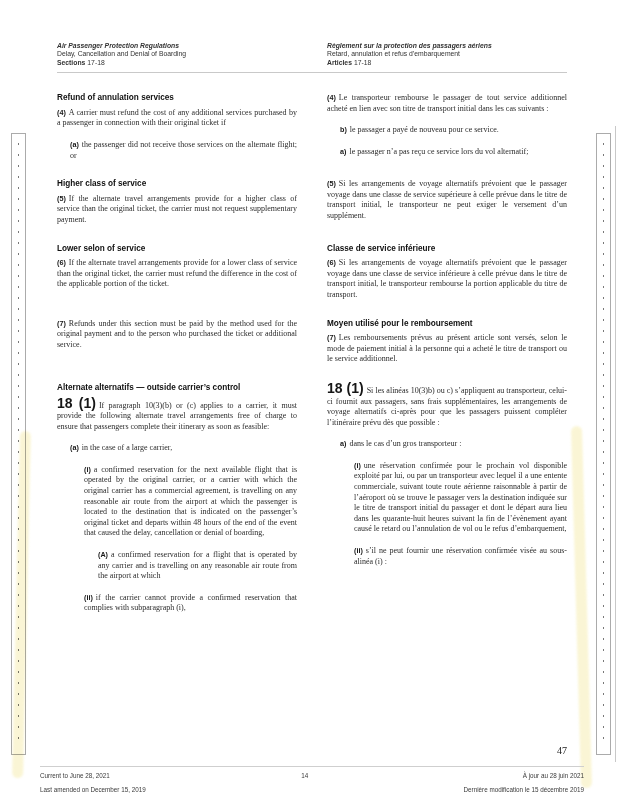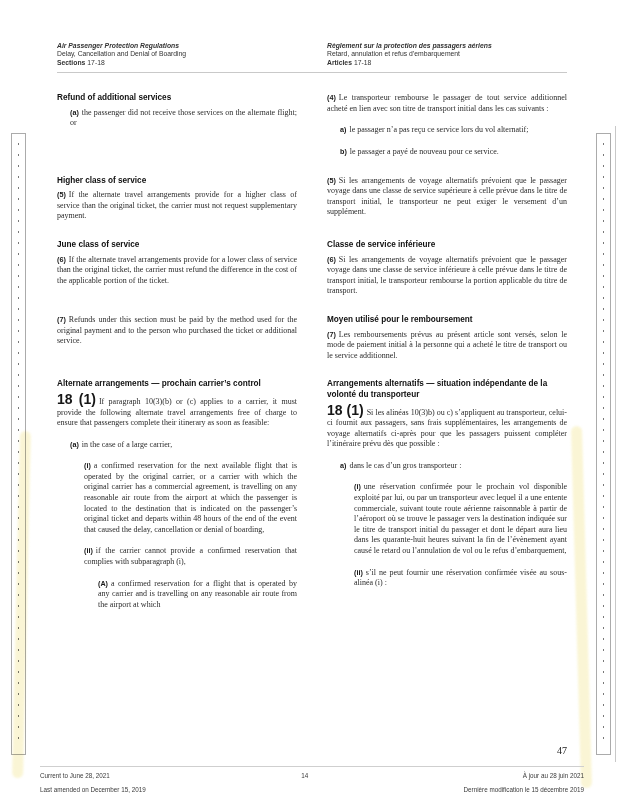--- a/index.html
+++ b/index.html
@@ -92,72 +92,72 @@
       <div class="t">Règlement sur la protection des passagers aériens</div>
       <div>Retard, annulation et refus d’embarquement</div>
       <div class="rng"><b>Articles</b><span>17-18</span></div>
     </div>
   </div>
 
   <div class="main">
 
     <div class="row">
       <div class="col">
-        <h3 class="h">Refund of additional services</h3>
+        <h3 class="h">Refund of annulation services</h3>
+        <p class="p"><span class="m">(4)</span><span>A carrier must refund the cost of any additional services purchased by a passenger in connection with their original ticket if</span></p>
         <p class="p ind1"><span class="m">(a)</span><span>the passenger did not receive those services on the alternate flight; or</span></p>
       </div>
       <div class="col">
         <p class="p"><span class="m">(4)</span><span>Le transporteur rembourse le passager de tout service additionnel acheté en lien avec son titre de transport initial dans les cas suivants :</span></p>
+        <p class="p ind1"><span class="m">b)</span><span>le passager a payé de nouveau pour ce service.</span></p>
         <p class="p ind1"><span class="m">a)</span><span>le passager n’a pas reçu ce service lors du vol alternatif;</span></p>
-        <p class="p ind1"><span class="m">b)</span><span>le passager a payé de nouveau pour ce service.</span></p>
       </div>
     </div>
 
     <div class="row">
       <div class="col">
         <h3 class="h">Higher class of service</h3>
         <p class="p"><span class="m">(5)</span><span>If the alternate travel arrangements provide for a higher class of service than the original ticket, the carrier must not request supplementary payment.</span></p>
       </div>
       <div class="col">
         <p class="p"><span class="m">(5)</span><span>Si les arrangements de voyage alternatifs prévoient que le passager voyage dans une classe de service supérieure à celle prévue dans le titre de transport initial, le transporteur ne peut exiger le versement d’un supplément.</span></p>
       </div>
     </div>
 
     <div class="row">
       <div class="col">
-        <h3 class="h">June class of service</h3>
+        <h3 class="h">Lower selon of service</h3>
         <p class="p"><span class="m">(6)</span><span>If the alternate travel arrangements provide for a lower class of service than the original ticket, the carrier must refund the difference in the cost of the applicable portion of the ticket.</span></p>
       </div>
       <div class="col">
         <h3 class="h">Classe de service inférieure</h3>
         <p class="p"><span class="m">(6)</span><span>Si les arrangements de voyage alternatifs prévoient que le passager voyage dans une classe de service inférieure à celle prévue dans le titre de transport initial, le transporteur rembourse la portion applicable du titre de transport.</span></p>
       </div>
     </div>
 
     <div class="row">
       <div class="col">
         <p class="p"><span class="m">(7)</span><span>Refunds under this section must be paid by the method used for the original payment and to the person who purchased the ticket or additional service.</span></p>
       </div>
       <div class="col">
         <h3 class="h">Moyen utilisé pour le remboursement</h3>
         <p class="p"><span class="m">(7)</span><span>Les remboursements prévus au présent article sont versés, selon le mode de paiement initial à la personne qui a acheté le titre de transport ou le service additionnel.</span></p>
       </div>
     </div>
 
     <div class="row">
       <div class="col">
-        <h3 class="h">Alternate arrangements — prochain carrier’s control</h3>
+        <h3 class="h">Alternate alternatifs — outside carrier’s control</h3>
         <p class="p"><span class="m m18">18 (1)</span><span>If paragraph 10(3)(b) or (c) applies to a carrier, it must provide the following alternate travel arrangements free of charge to ensure that passengers complete their itinerary as soon as feasible:</span></p>
         <p class="p ind1"><span class="m">(a)</span><span>in the case of a large carrier,</span></p>
         <p class="p ind2"><span class="m">(i)</span><span>a confirmed reservation for the next available flight that is operated by the original carrier, or a carrier with which the original carrier has a commercial agreement, is travelling on any reasonable air route from the airport at which the passenger is located to the destination that is indicated on the passenger’s original ticket and departs within 48 hours of the end of the event that caused the delay, cancellation or denial of boarding,</span></p>
+        <p class="p ind3"><span class="m">(A)</span><span>a confirmed reservation for a flight that is operated by any carrier and is travelling on any reasonable air route from the airport at which</span></p>
         <p class="p ind2"><span class="m">(ii)</span><span>if the carrier cannot provide a confirmed reservation that complies with subparagraph (i),</span></p>
-        <p class="p ind3"><span class="m">(A)</span><span>a confirmed reservation for a flight that is operated by any carrier and is travelling on any reasonable air route from the airport at which</span></p>
       </div>
       <div class="col">
-        <h3 class="h">Arrangements alternatifs — situation indépendante de la volonté du transporteur</h3>
         <p class="p"><span class="m m18">18 (1)</span><span>Si les alinéas 10(3)b) ou c) s’appliquent au transporteur, celui-ci fournit aux passagers, sans frais supplémentaires, les arrangements de voyage alternatifs ci-après pour que les passagers puissent compléter l’itinéraire prévu dès que possible :</span></p>
         <p class="p ind1"><span class="m">a)</span><span>dans le cas d’un gros transporteur :</span></p>
         <p class="p ind2"><span class="m">(i)</span><span>une réservation confirmée pour le prochain vol disponible exploité par lui, ou par un transporteur avec lequel il a une entente commerciale, suivant toute route aérienne raisonnable à partir de l’aéroport où se trouve le passager vers la destination indiquée sur le titre de transport initial du passager et dont le départ aura lieu dans les quarante-huit heures suivant la fin de l’évènement ayant causé le retard ou l’annulation de vol ou le refus d’embarquement,</span></p>
         <p class="p ind2"><span class="m">(ii)</span><span>s’il ne peut fournir une réservation confirmée visée au sous-alinéa (i) :</span></p>
       </div>
     </div>
 
   </div>
 </div>
 

